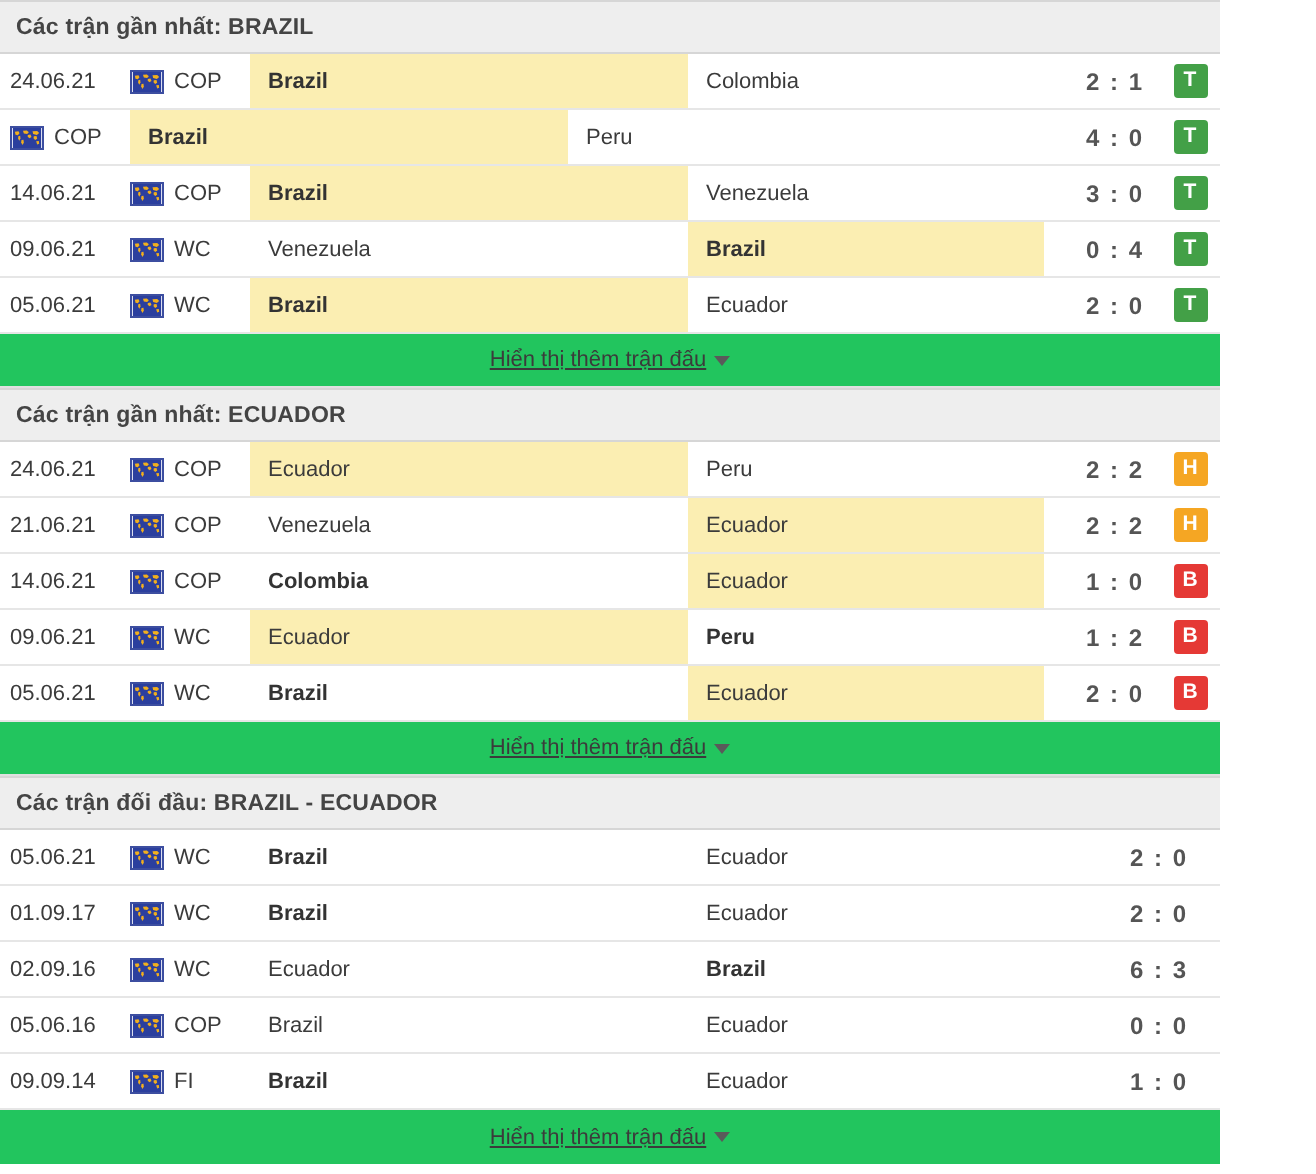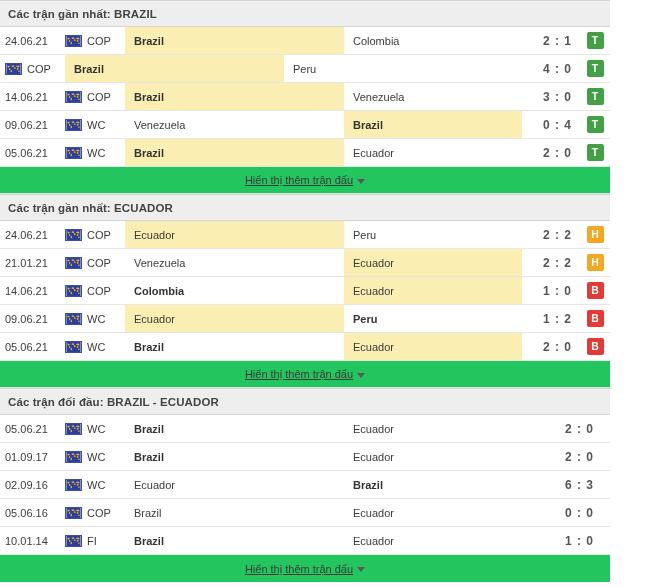--- a/index.html
+++ b/index.html
@@ -347,21 +347,21 @@
         </div>
         <div class="c-comp">COP</div>
         <div class="c-home hl">Ecuador</div>
         <div class="c-away">Peru</div>
         <div class="c-score">2 : 2</div>
         <div class="c-badge">
           <span class="badge D">H</span>
         </div>
       </div>
       <div class="row">
-        <div class="c-date">21.01.21</div>
+        <div class="c-date">21.06.21</div>
         <div class="c-flag">
           <span class="flag-icon-wrap">
             <svg class="flag-icon" viewBox="0 0 17 12" xmlns="http://www.w3.org/2000/svg">
               <rect x="0" y="0" width="17" height="12" fill="#2b3f9e"></rect>
               <g fill="#f2b01e">
                 <path d="M1.2 2.2 L3.4 2.0 L4.0 3.1 L3.0 4.3 L1.6 4.0 Z"></path>
                 <path d="M3.3 5.0 L4.4 4.6 L4.6 6.2 L3.9 7.6 L3.2 6.4 Z"></path>
                 <path d="M5.2 7.2 L6.4 7.0 L6.6 8.8 L5.7 10.2 L5.0 8.6 Z"></path>
                 <path d="M6.1 1.7 L8.4 1.5 L9.6 2.6 L8.6 3.6 L6.6 3.3 Z"></path>
                 <path d="M9.0 4.2 L10.6 3.9 L11.2 5.4 L10.0 6.1 L8.9 5.3 Z"></path>
@@ -561,21 +561,21 @@
             </svg>
           </span>
         </div>
         <div class="c-comp">COP</div>
         <div class="c-home">Brazil</div>
         <div class="c-away">Ecuador</div>
         <div class="c-score">0 : 0</div>
         <div class="c-badge empty"></div>
       </div>
       <div class="row">
-        <div class="c-date">10.01.14</div>
+        <div class="c-date">09.09.14</div>
         <div class="c-flag">
           <span class="flag-icon-wrap">
             <svg class="flag-icon" viewBox="0 0 17 12" xmlns="http://www.w3.org/2000/svg">
               <rect x="0" y="0" width="17" height="12" fill="#2b3f9e"></rect>
               <g fill="#f2b01e">
                 <path d="M1.2 2.2 L3.4 2.0 L4.0 3.1 L3.0 4.3 L1.6 4.0 Z"></path>
                 <path d="M3.3 5.0 L4.4 4.6 L4.6 6.2 L3.9 7.6 L3.2 6.4 Z"></path>
                 <path d="M5.2 7.2 L6.4 7.0 L6.6 8.8 L5.7 10.2 L5.0 8.6 Z"></path>
                 <path d="M6.1 1.7 L8.4 1.5 L9.6 2.6 L8.6 3.6 L6.6 3.3 Z"></path>
                 <path d="M9.0 4.2 L10.6 3.9 L11.2 5.4 L10.0 6.1 L8.9 5.3 Z"></path>

